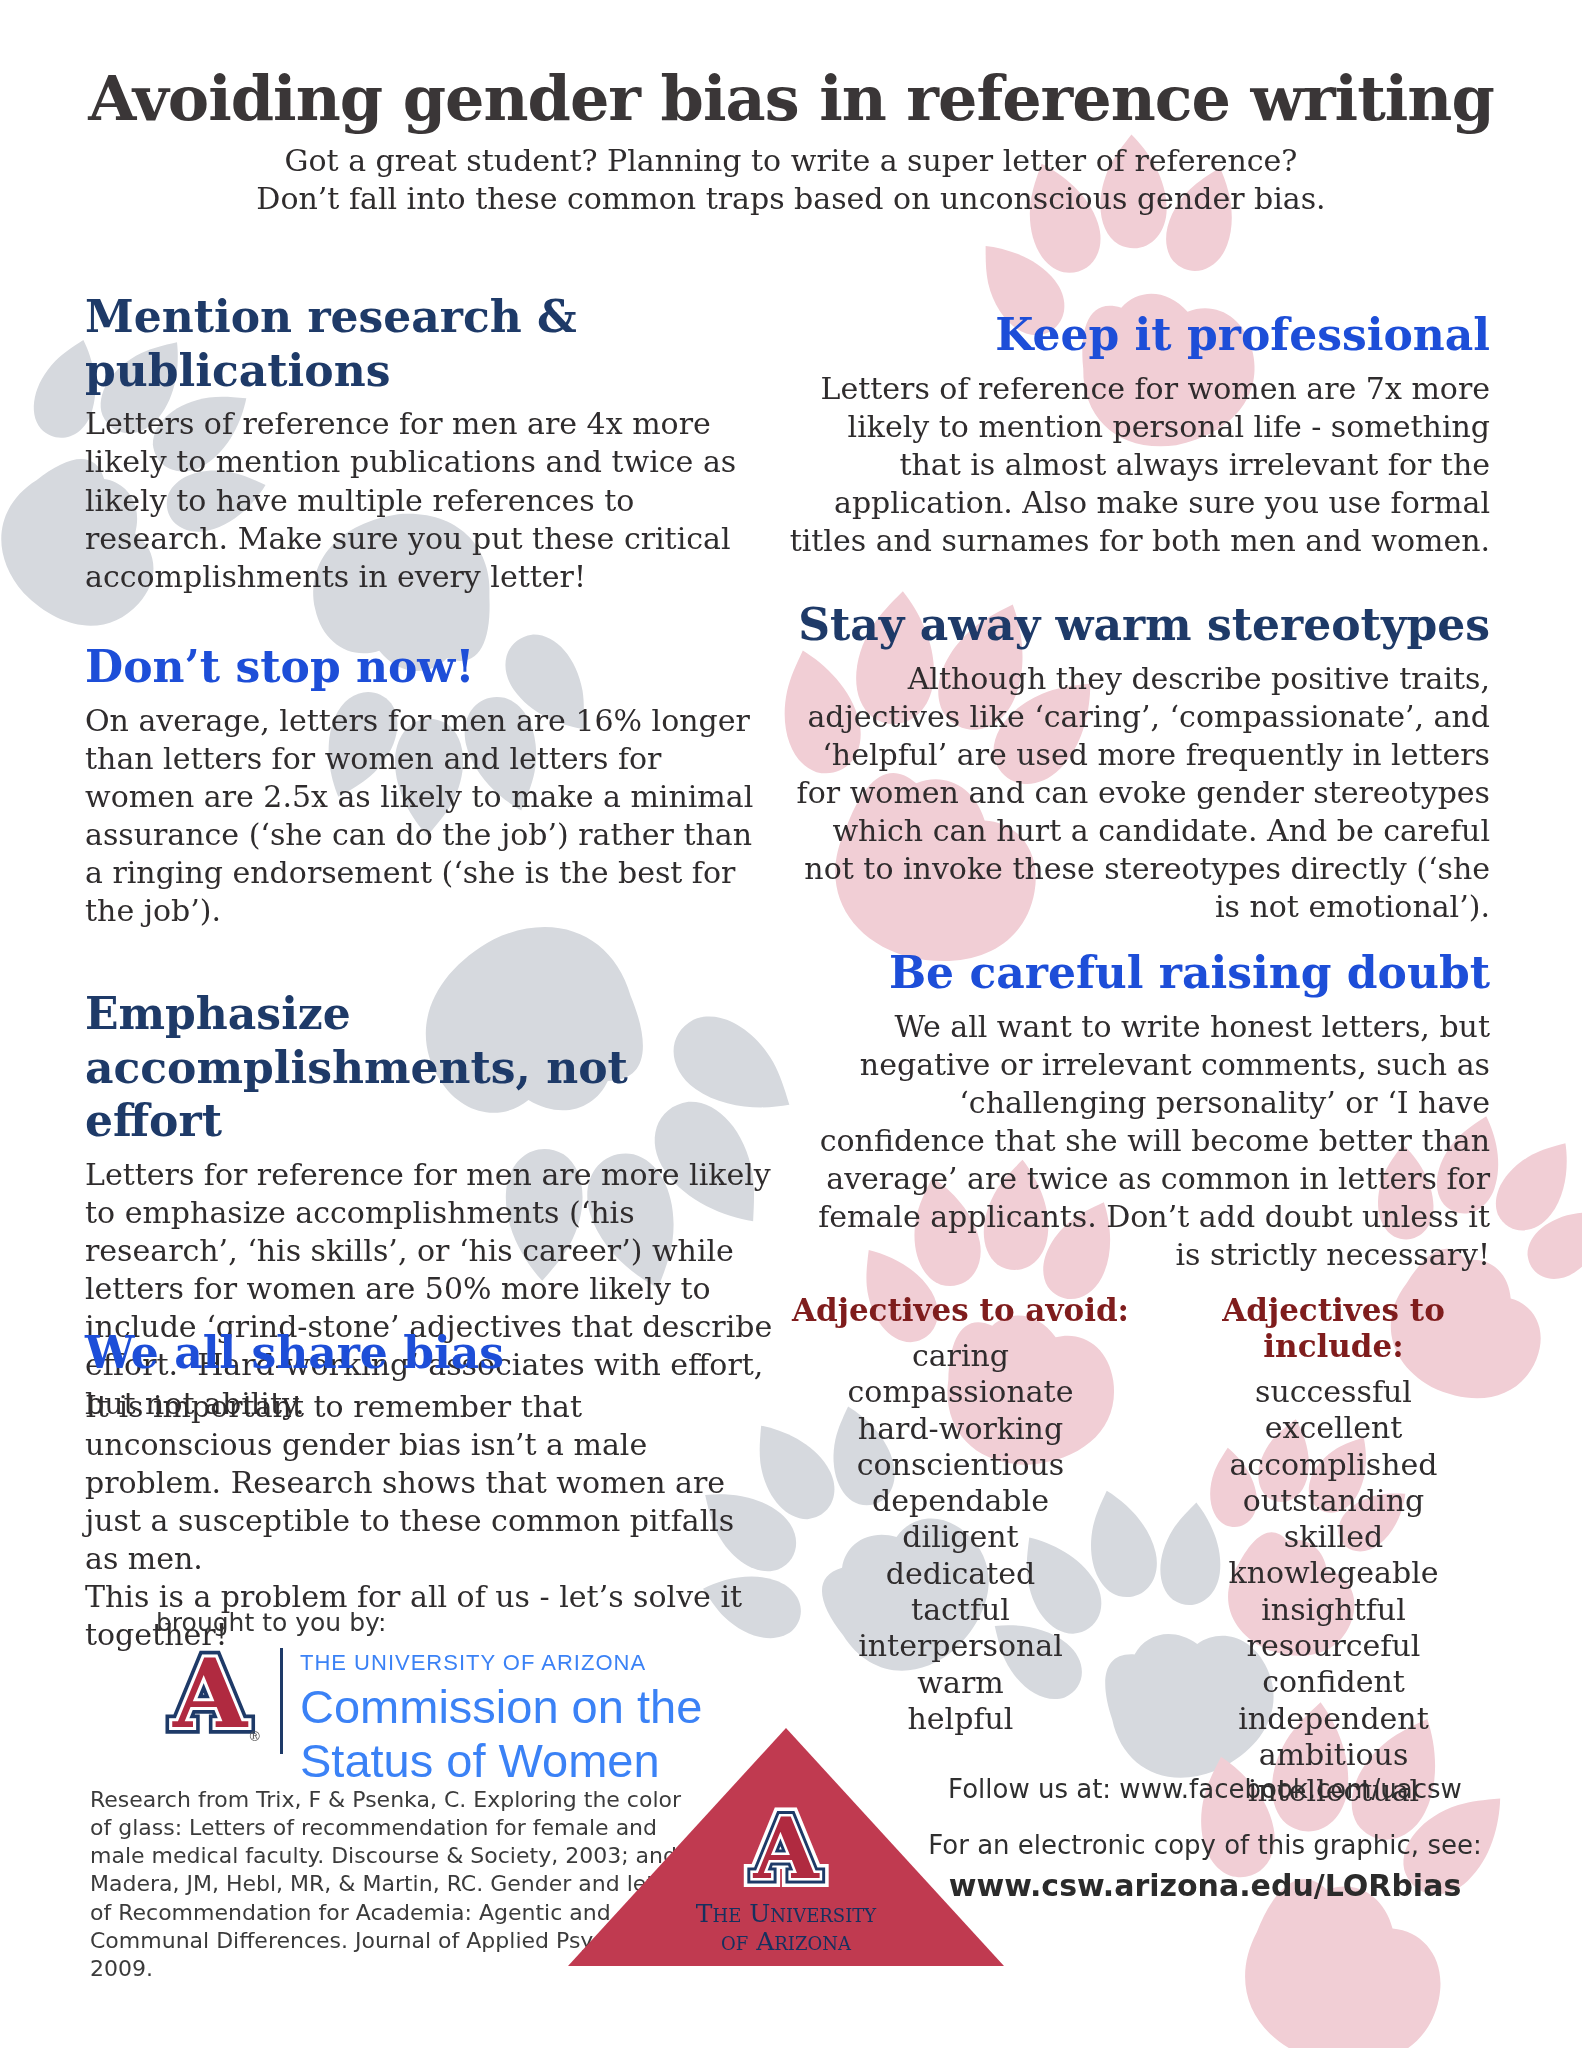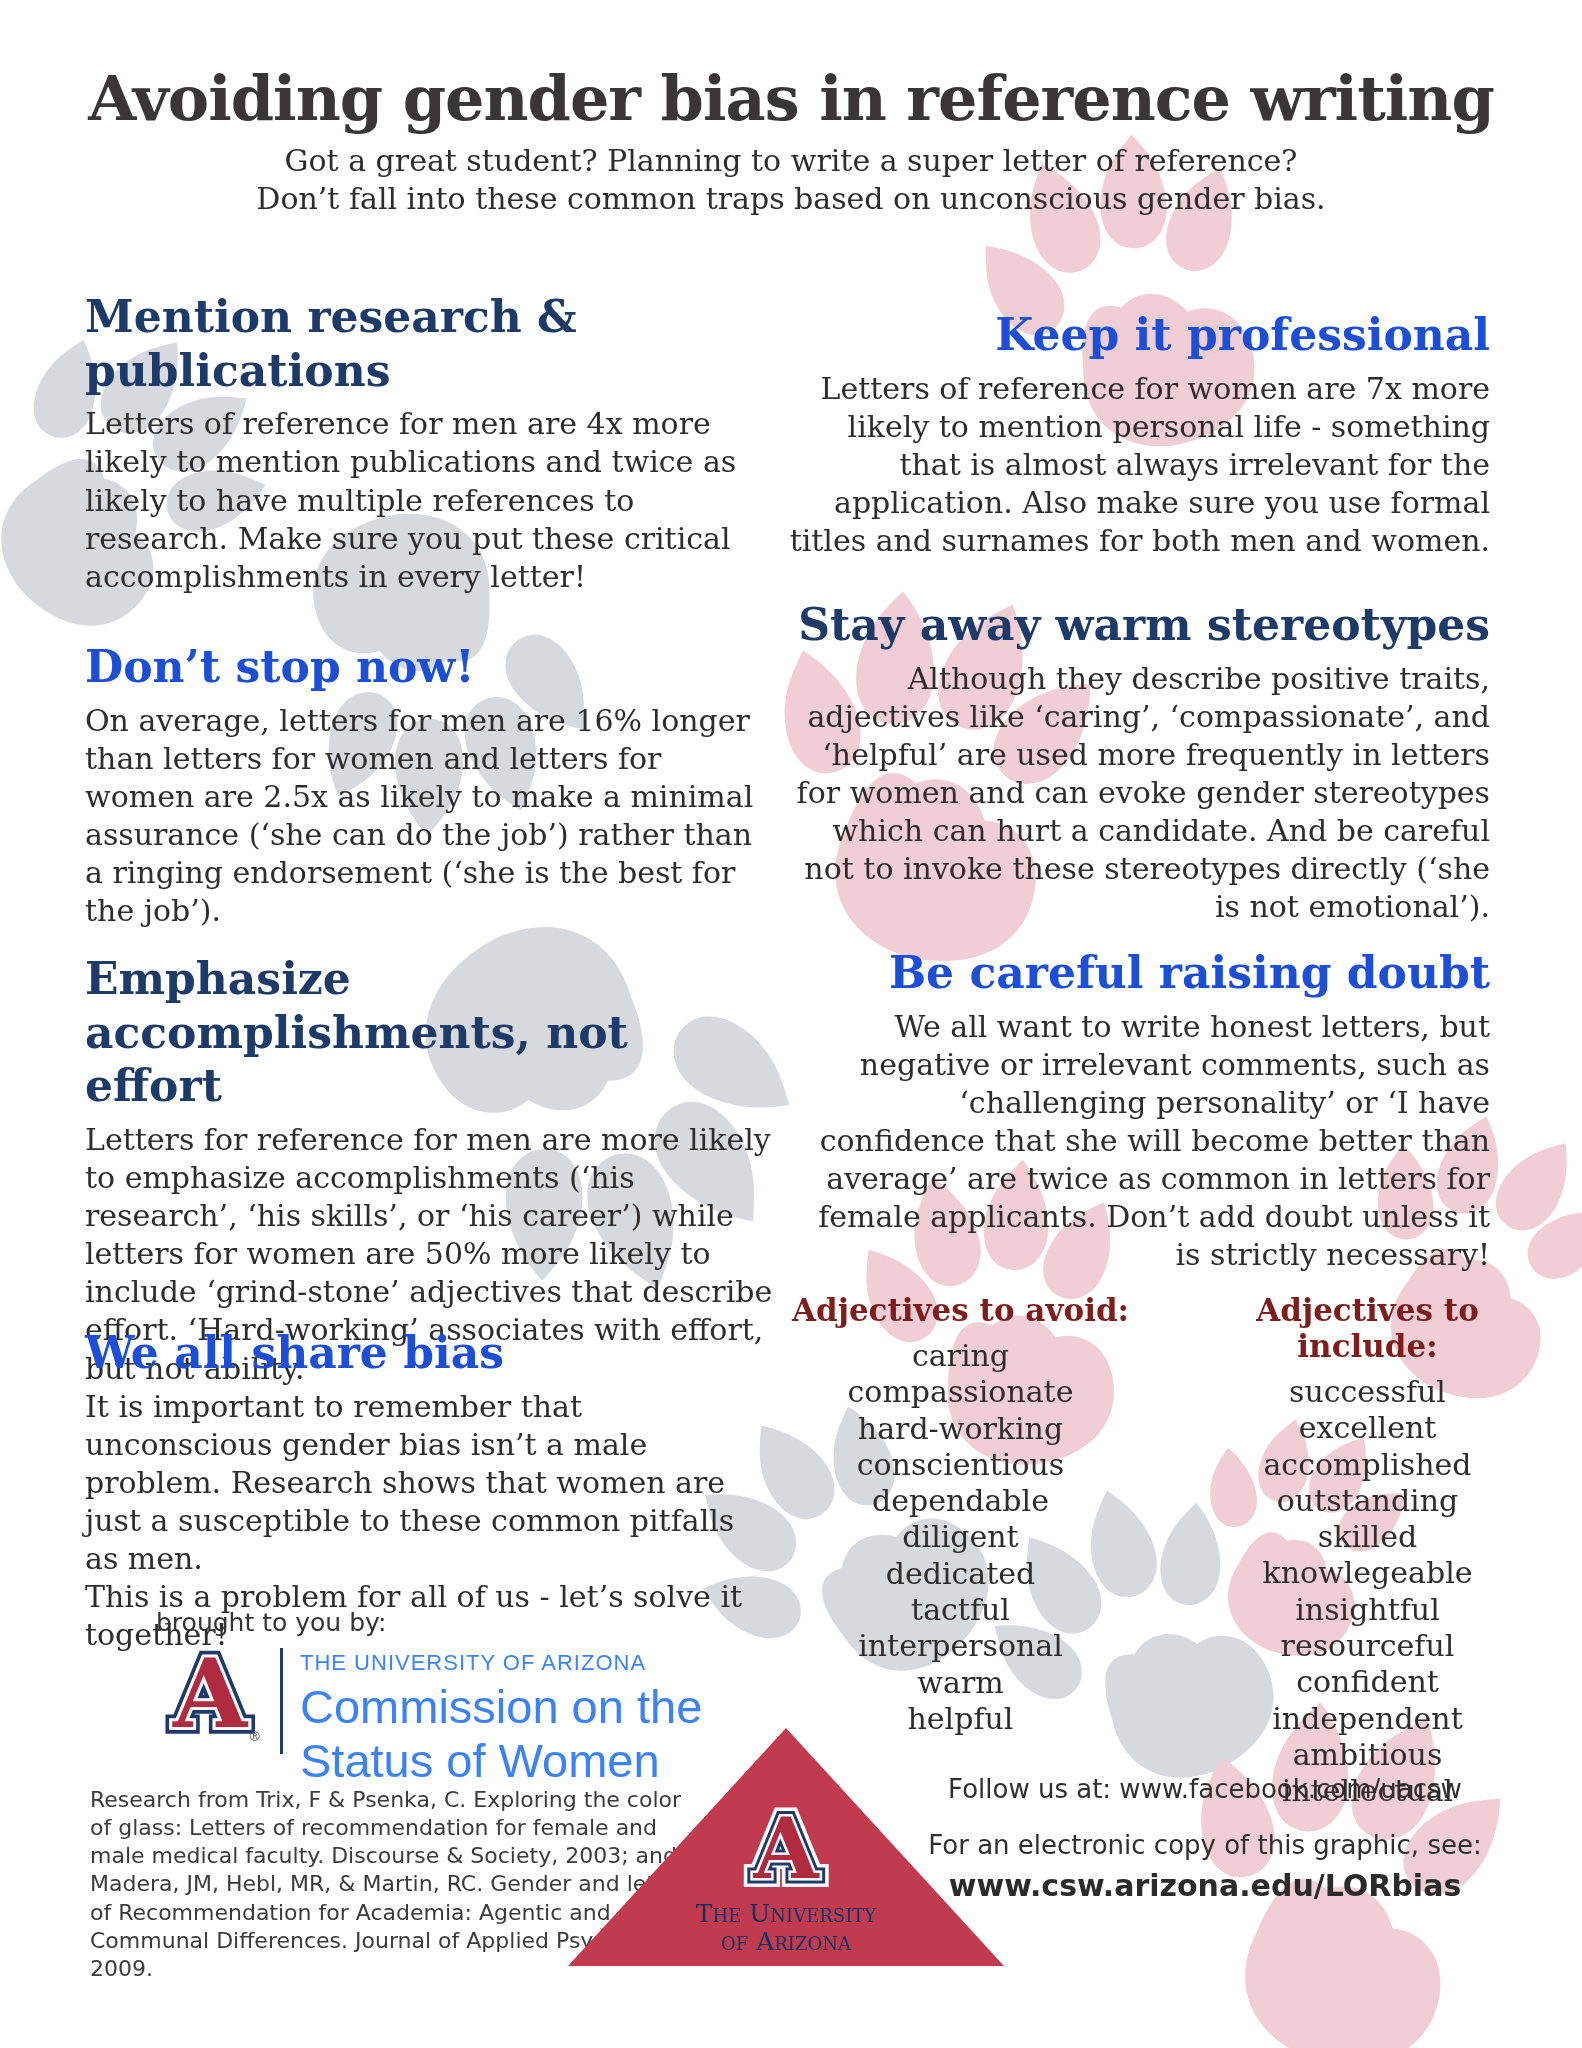--- a/index.html
+++ b/index.html
@@ -136,21 +136,21 @@
 Don’t fall into these common traps based on unconscious gender bias.</div>
 
 <div class="layer lcol" style="top:290px">
   <div class="h-navy">Mention research &amp; publications</div>
   <div class="body-text">Letters of reference for men are 4x more likely to mention publications and twice as likely to have multiple references to research. Make sure you put these critical accomplishments in every letter!</div>
 </div>
 <div class="layer lcol" style="top:640px">
   <div class="h-red">Don’t stop now!</div>
   <div class="body-text">On average, letters for men are 16% longer than letters for women and letters for women are 2.5x as likely to make a minimal assurance (‘she can do the job’) rather than a ringing endorsement (‘she is the best for the job’).</div>
 </div>
-<div class="layer lcol" style="top:952px">
+<div class="layer lcol" style="top:987px">
   <div class="h-navy">Emphasize accomplishments, not effort</div>
   <div class="body-text">Letters for reference for men are more likely to emphasize accomplishments (‘his research’, ‘his skills’, or ‘his career’) while letters for women are 50% more likely to include ‘grind-stone’ adjectives that describe effort. ‘Hard-working’ associates with effort, but not ability.</div>
 </div>
 <div class="layer lcol" style="top:1326px">
   <div class="h-red">We all share bias</div>
   <div class="body-text">It is important to remember that unconscious gender bias isn’t a male problem. Research shows that women are just a susceptible to these common pitfalls as men.
 This is a problem for all of us - let’s solve it together!</div>
 </div>
 
 <div class="layer rcol" style="top:308px">
@@ -173,21 +173,21 @@
   <span class="adj-item">hard-working</span>
   <span class="adj-item">conscientious</span>
   <span class="adj-item">dependable</span>
   <span class="adj-item">diligent</span>
   <span class="adj-item">dedicated</span>
   <span class="adj-item">tactful</span>
   <span class="adj-item">interpersonal</span>
   <span class="adj-item">warm</span>
   <span class="adj-item">helpful</span>
 </div>
-<div class="adj-col" style="left:1185px;top:1292px;width:365px">
+<div class="adj-col" style="left:1151px;top:1292px;width:365px">
   <div class="adj-head">Adjectives to include:</div>
   <span class="adj-item">successful</span>
   <span class="adj-item">excellent</span>
   <span class="adj-item">accomplished</span>
   <span class="adj-item">outstanding</span>
   <span class="adj-item">skilled</span>
   <span class="adj-item">knowlegeable</span>
   <span class="adj-item">insightful</span>
   <span class="adj-item">resourceful</span>
   <span class="adj-item">confident</span>

